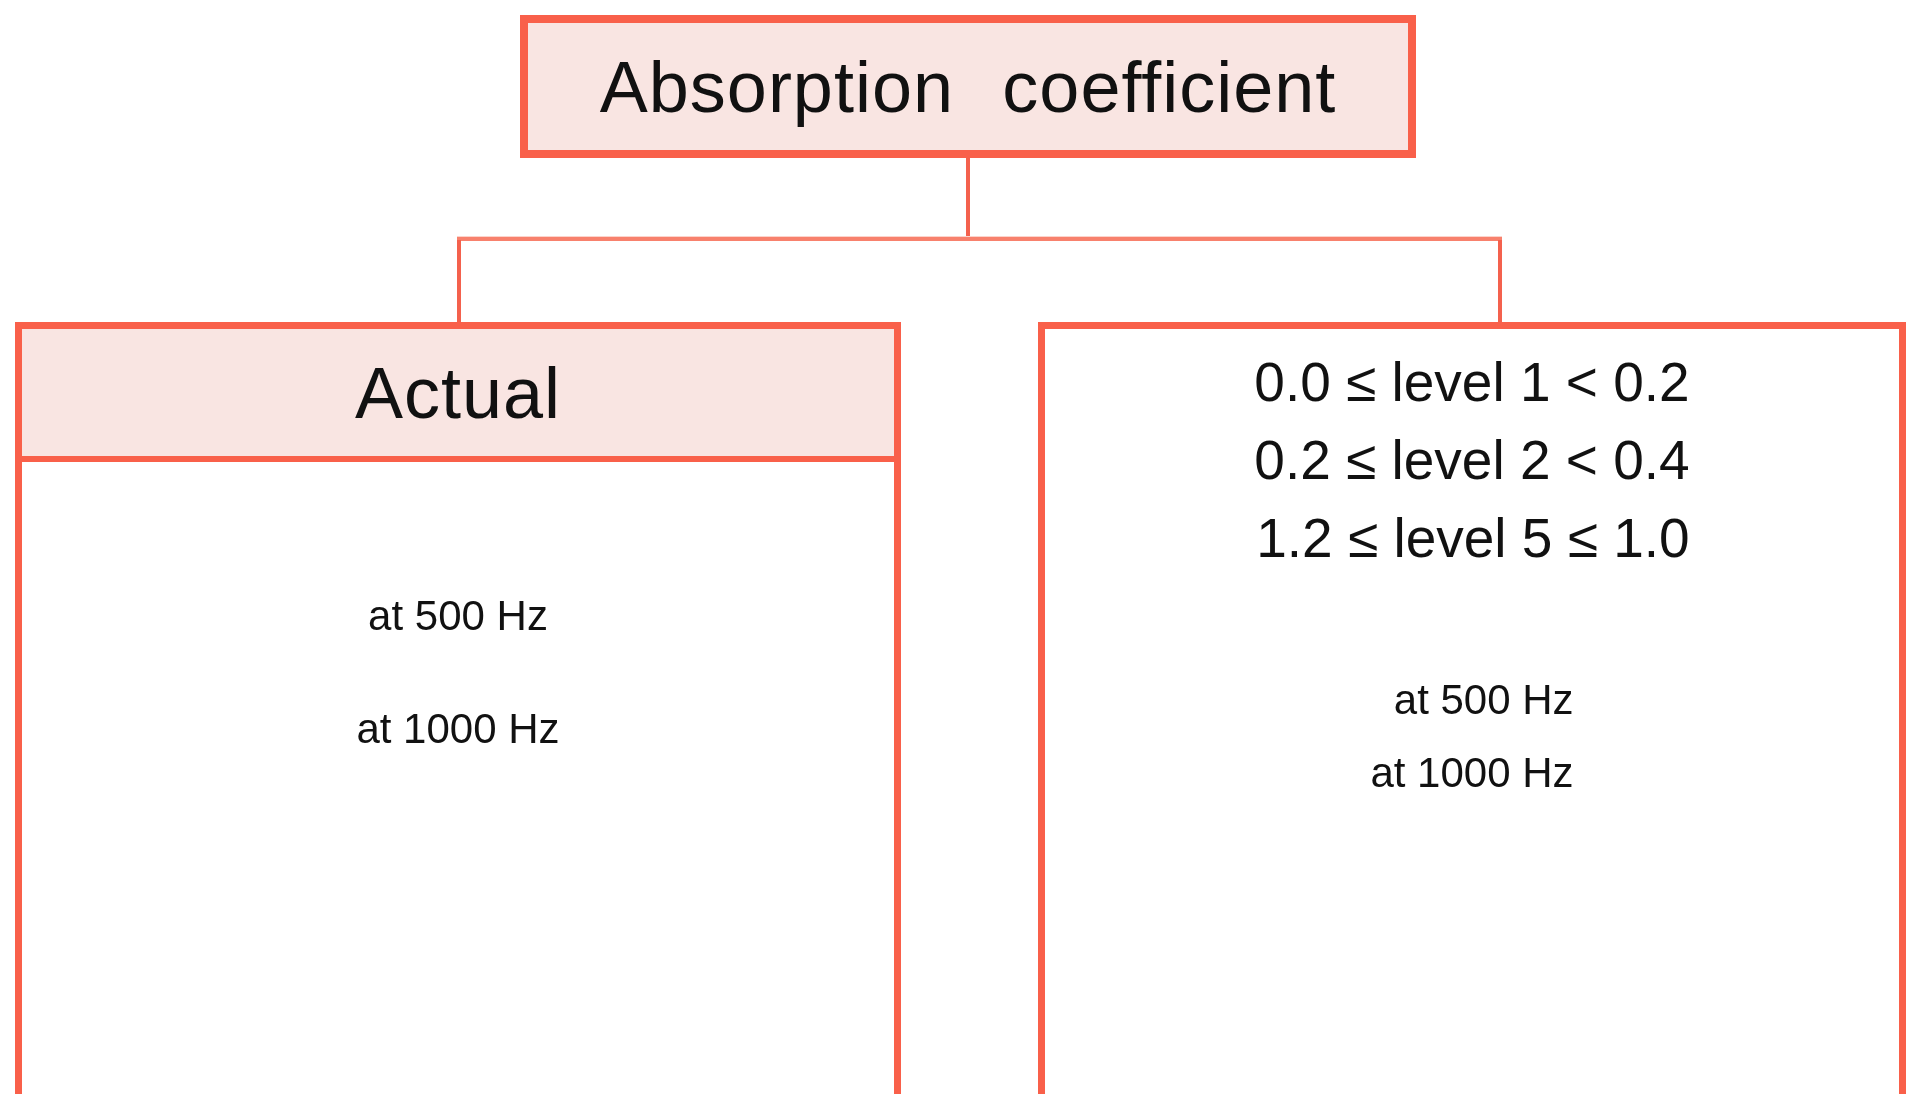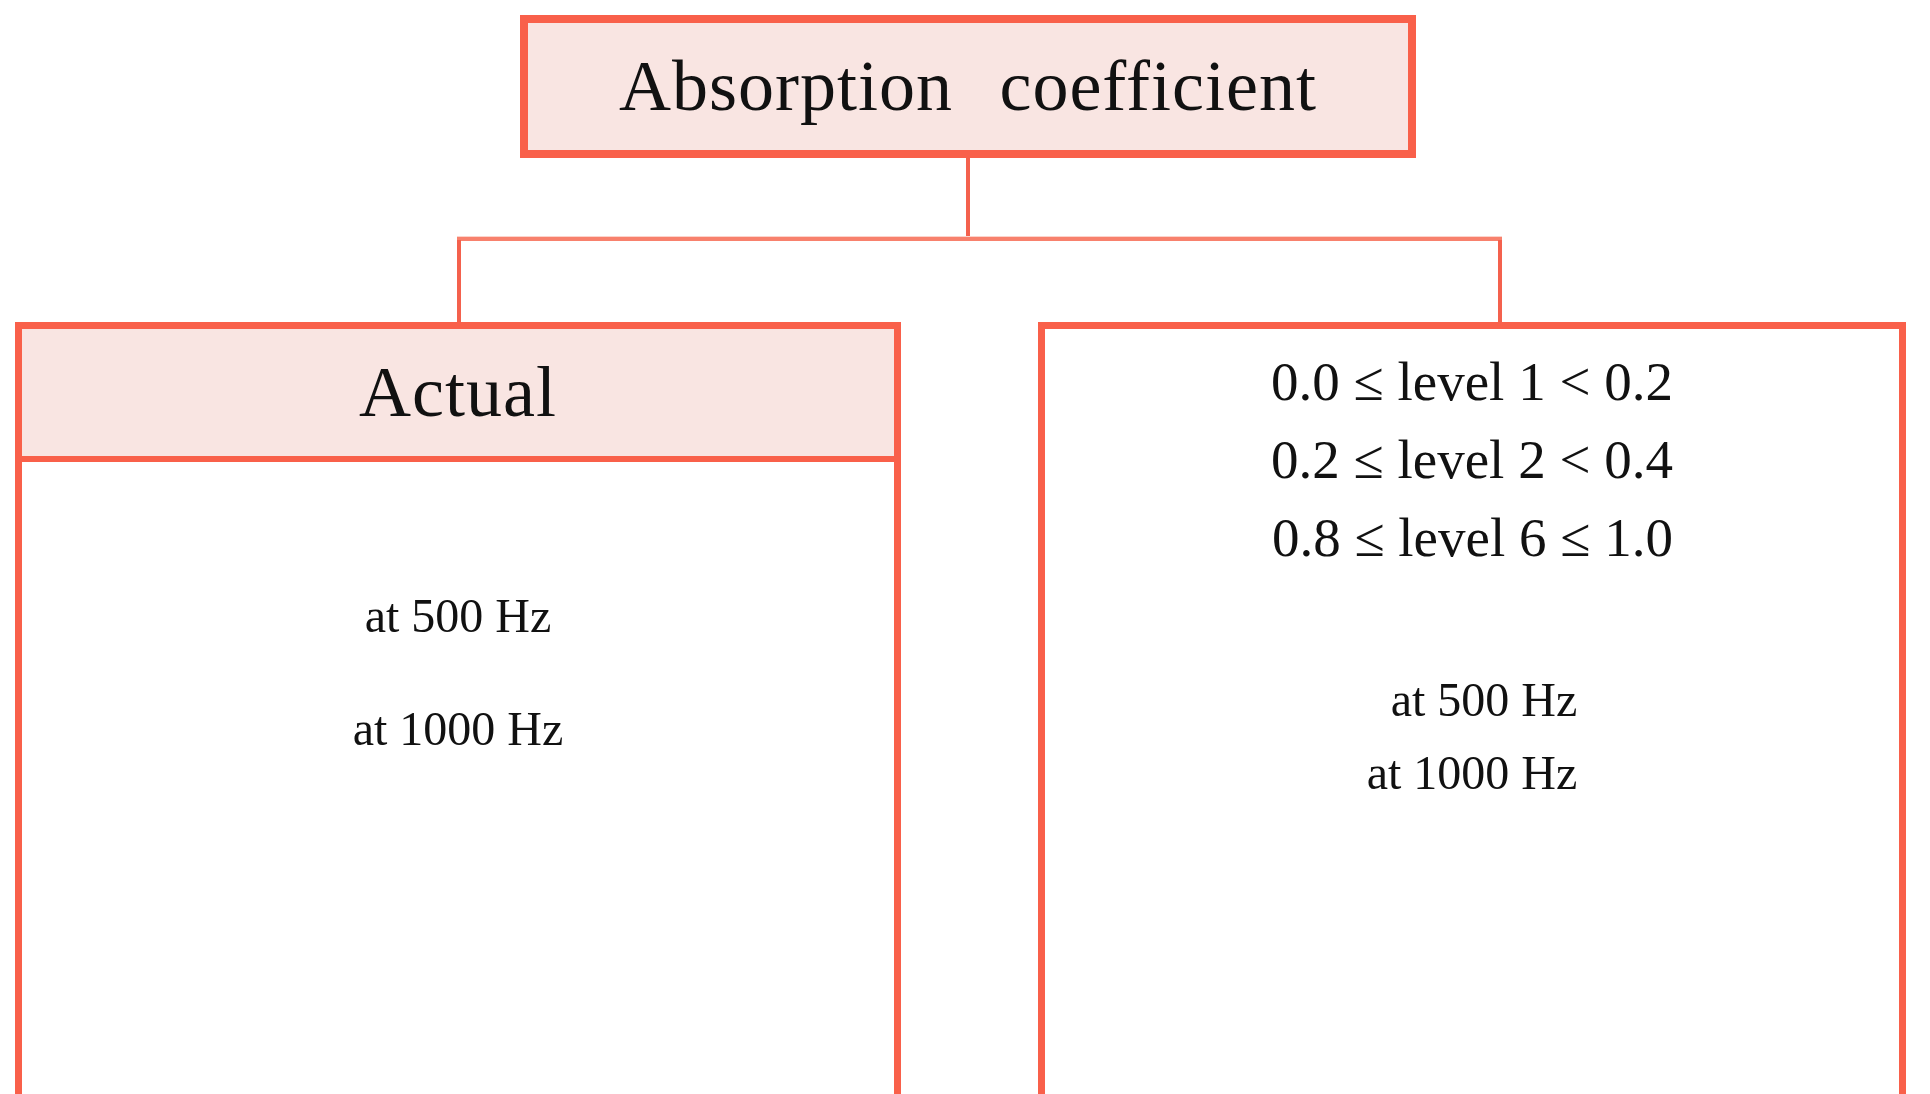--- a/index.html
+++ b/index.html
@@ -5,21 +5,21 @@
   html, body {
     margin: 0;
     padding: 0;
     background: #ffffff;
   }
   #canvas {
     position: relative;
     width: 1930px;
     height: 1094px;
     background: #ffffff;
-    font-family: Liberation Serif, serif;
+    font-family: Liberation Sans, sans-serif;
     color: #111111;
     overflow: hidden;
   }
   .abs { position: absolute; box-sizing: border-box; }
 
   
   .root-box {
     left: 520px; top: 15px;
     width: 896px; height: 143px;
     background: #f9e5e2;
@@ -73,21 +73,21 @@
     text-align: right;
     gap: 40px;
   }
 
   
   .actual-box .node-body {
     justify-content: center;
     padding-bottom: 280px; 
   }
   .freq-line {
-    font-size: 48px;
+    font-size: 42px;
     line-height: 73px;
     white-space: nowrap;
   }
 
   
   .leveling-box .node-body {
     justify-content: flex-start;
     padding-top: 14px;
   }
   .range-line {
@@ -119,21 +119,21 @@
       <div class="freq-line">at 500 Hz</div>
       <div class="freq-line">at 1000 Hz</div>
     </div>
   </div>
 
   <div class="abs node-box leveling-box">
     <div class="node-body">
       <div>
         <div class="range-line">0.0 ≤ level 1 &lt; 0.2</div>
         <div class="range-line">0.2 ≤ level 2 &lt; 0.4</div>
-        <div class="range-line">0.8 ≤ level 6 ≤ 1.0</div>
+        <div class="range-line">1.2 ≤ level 5 ≤ 1.0</div>
       </div>
       <div class="leveling-freqs">
         <div class="freq-line">at 500 Hz</div>
         <div class="freq-line">at 1000 Hz</div>
       </div>
     </div>
   </div>
 
 </div>
 

